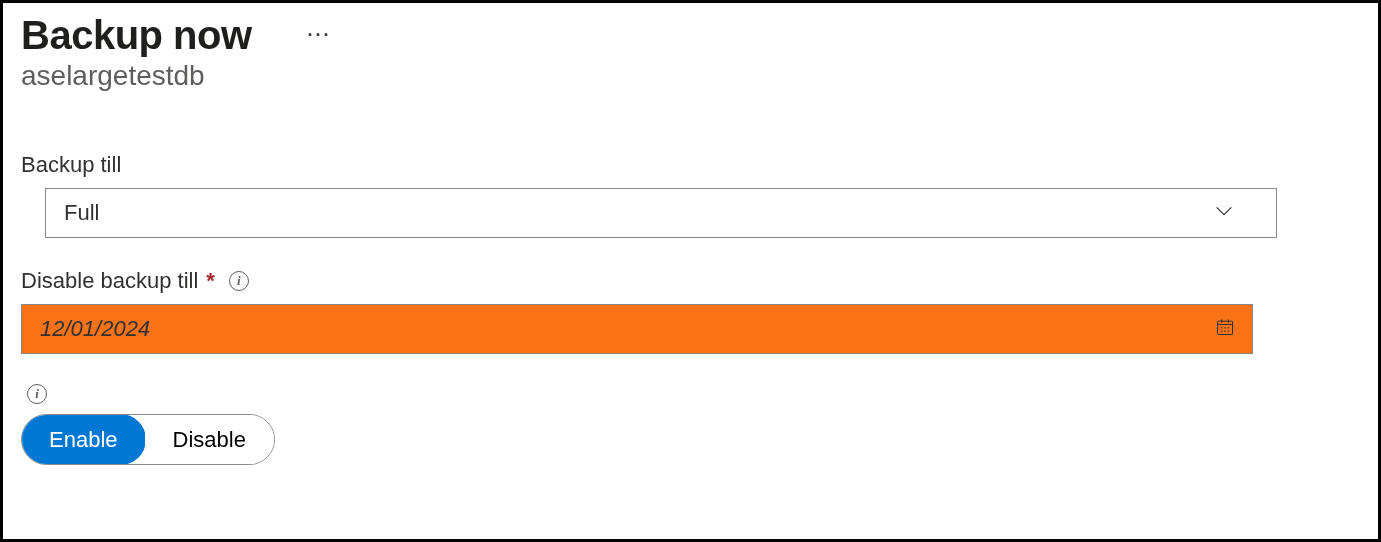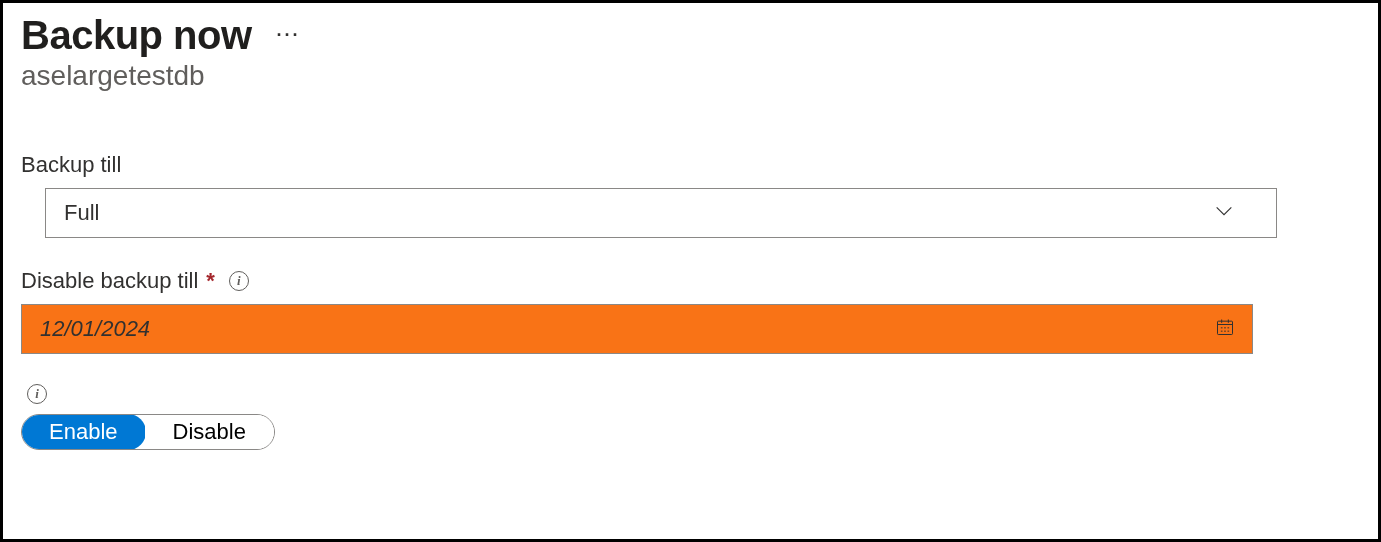--- a/index.html
+++ b/index.html
@@ -12,21 +12,21 @@
       background: #fff;
       width: 1381px;
       height: 542px;
       border: 3px solid #000;
       padding: 10px 18px;
       color: #323130;
     }
     .header {
       display: flex;
       align-items: baseline;
-      gap: 25px;
+      gap: 56px;
       margin-bottom: 2px;
     }
     .page-title {
       font-size: 40px;
       font-weight: 600;
       color: #201f1e;
       letter-spacing: -0.5px;
     }
     .more-icon {
       font-size: 18px;
@@ -130,21 +130,21 @@
       height: 20px;
       stroke: #323130;
       stroke-width: 1.2;
       fill: none;
     }
     .toggle-group {
       display: inline-flex;
       border: 1px solid #8a8886;
       border-radius: 26px;
       overflow: hidden;
-      height: 36px;
+      height: 51px;
     }
     .toggle-btn {
       border: none;
       background: #fff;
       font-size: 22px;
       color: #000000;
       padding: 0 28px;
       cursor: pointer;
       font-family: inherit;
       height: 100%;

